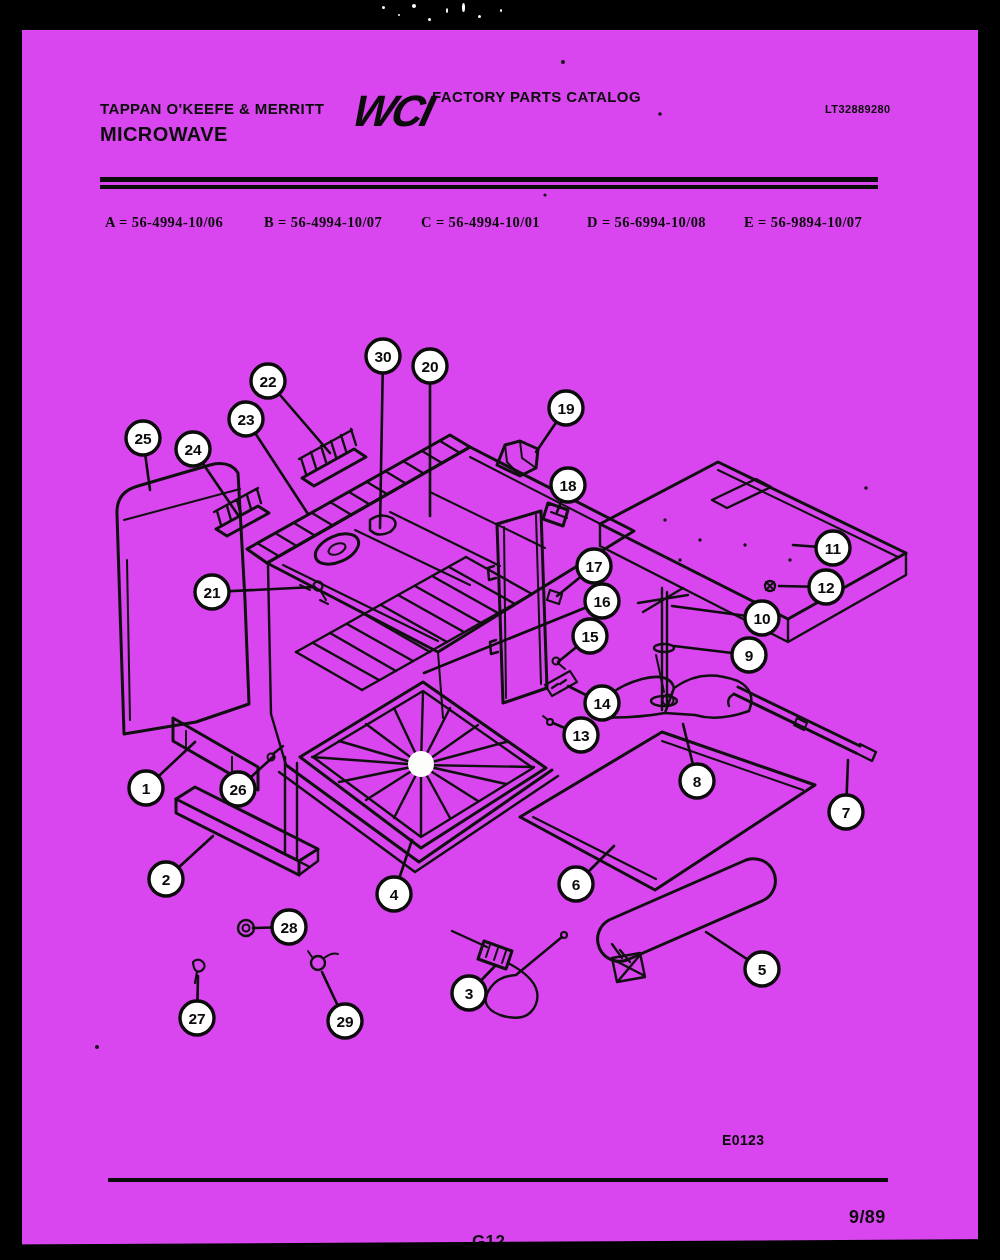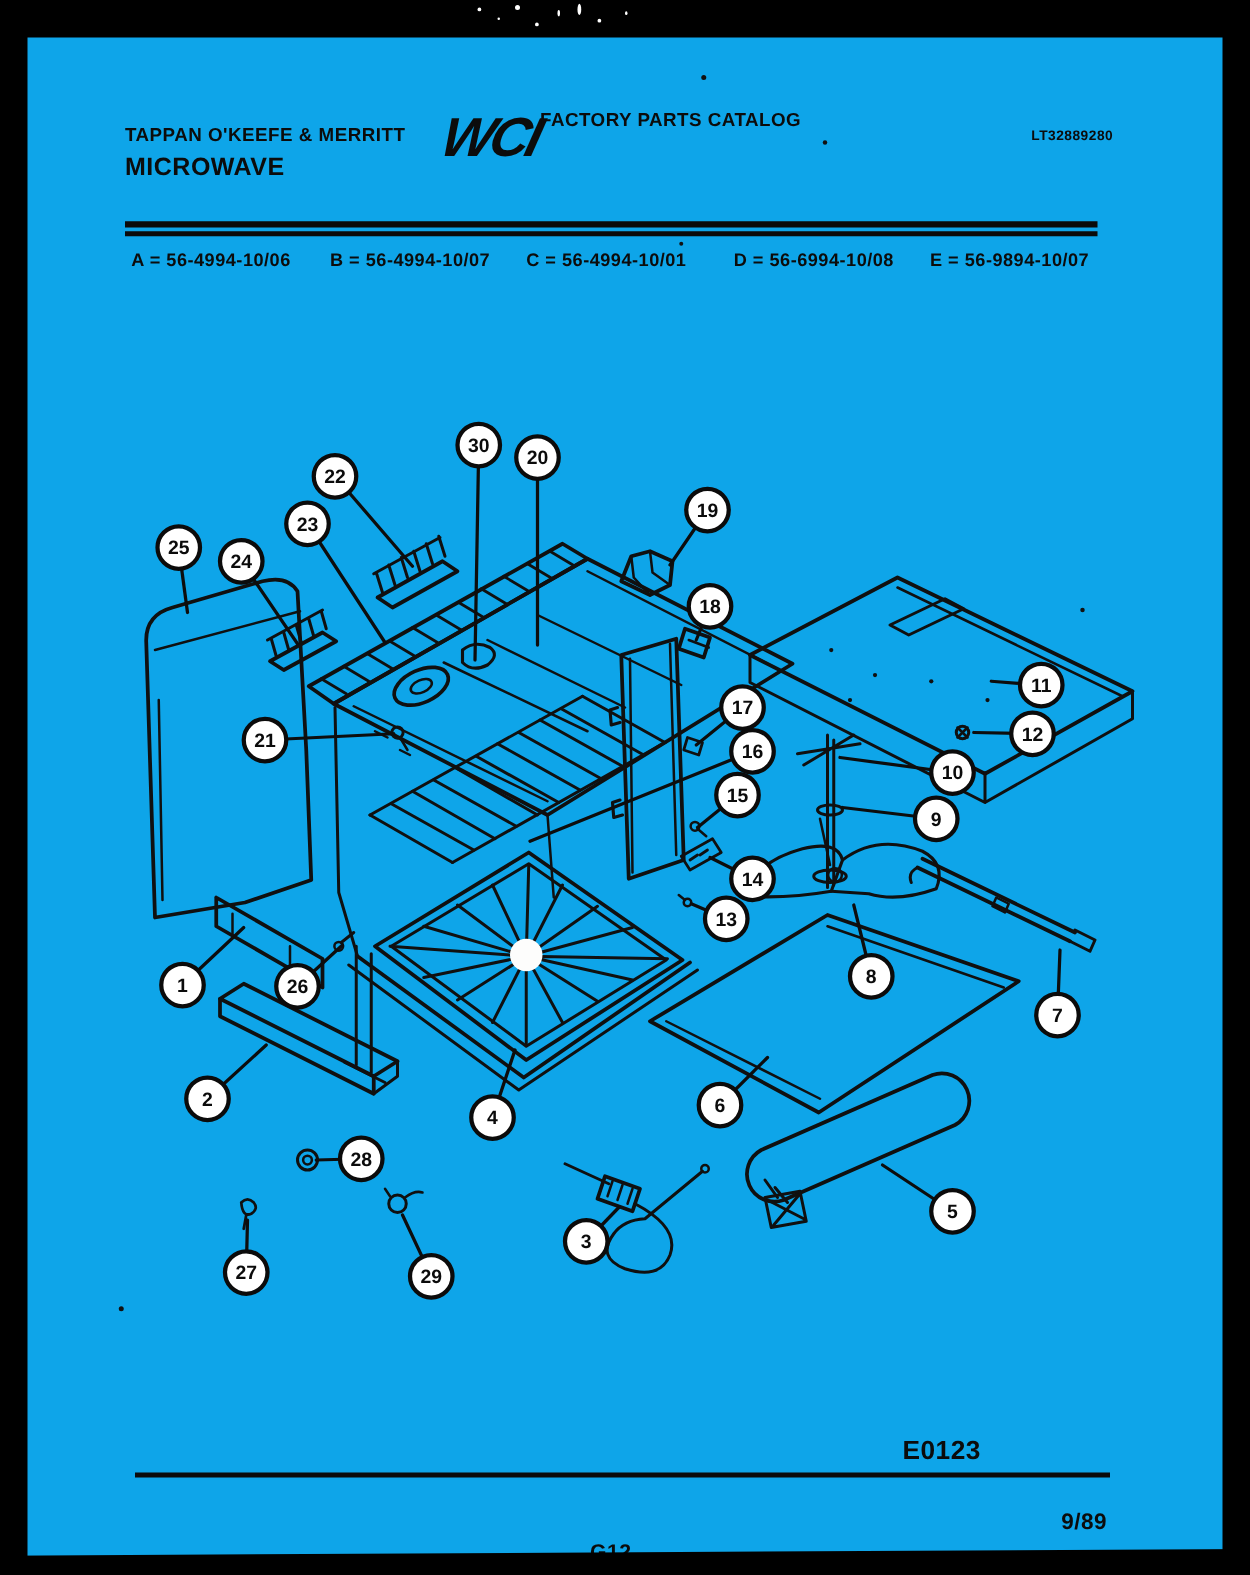--- a/index.html
+++ b/index.html
@@ -1,27 +1,27 @@
 <!DOCTYPE html>
 <html><head>
 <meta charset="utf-8">
 <style>
   html,body{margin:0;padding:0;background:#888;}
-  .page{position:relative;width:1000px;height:1260px;background:#0ea5e9;overflow:hidden;
+  .page{position:relative;width:1000px;height:1260px;background:#d946ef;overflow:hidden;
         font-family:"Liberation Sans",sans-serif;color:#0c0c0c;}
   .t{position:absolute;font-weight:bold;letter-spacing:.4px;white-space:nowrap;}
   .brand1{left:100px;top:100px;font-size:15px;}
   .brand2{left:100px;top:123px;font-size:20px;}
   .logo{left:354px;top:86px;font-size:44px;font-style:italic;font-weight:900;
         transform:skewX(-14deg);letter-spacing:-3px;}
   .title{left:432px;top:88px;font-size:15px;}
   .docnum{left:825px;top:103px;font-size:11px;}
-  .mk{top:201px;font-size:14.5px;}
+  .mk{top:214px;font-size:14.5px;font-family:Liberation Serif, serif;}
   .mk0{left:105px}.mk1{left:264px}.mk2{left:421px}.mk3{left:587px}.mk4{left:744px}
-  .plate{left:722px;top:1132px;font-size:21px;margin-top:17px;}
+  .plate{left:722px;top:1132px;font-size:14px;}
   .pagenum{left:472px;top:1200px;font-size:17px;margin-top:32px;}
   .rev{left:849px;top:1207px;font-size:18px;}
   .rule{position:absolute;background:#0b0b0b;}
   .hr1{left:100px;top:177px;width:778px;height:5px;}
   .hr2{left:100px;top:185px;width:778px;height:4px;}
   .fr1{left:108px;top:1178px;width:780px;height:4px;}
   .bar{position:absolute;background:#000;}
   .bar-top{left:0;top:0;width:1000px;height:30px;}
   .bar-bottom{left:0;top:1238px;width:1000px;height:22px;
               clip-path:polygon(0 30%,100% 5%,100% 100%,0 100%);}

